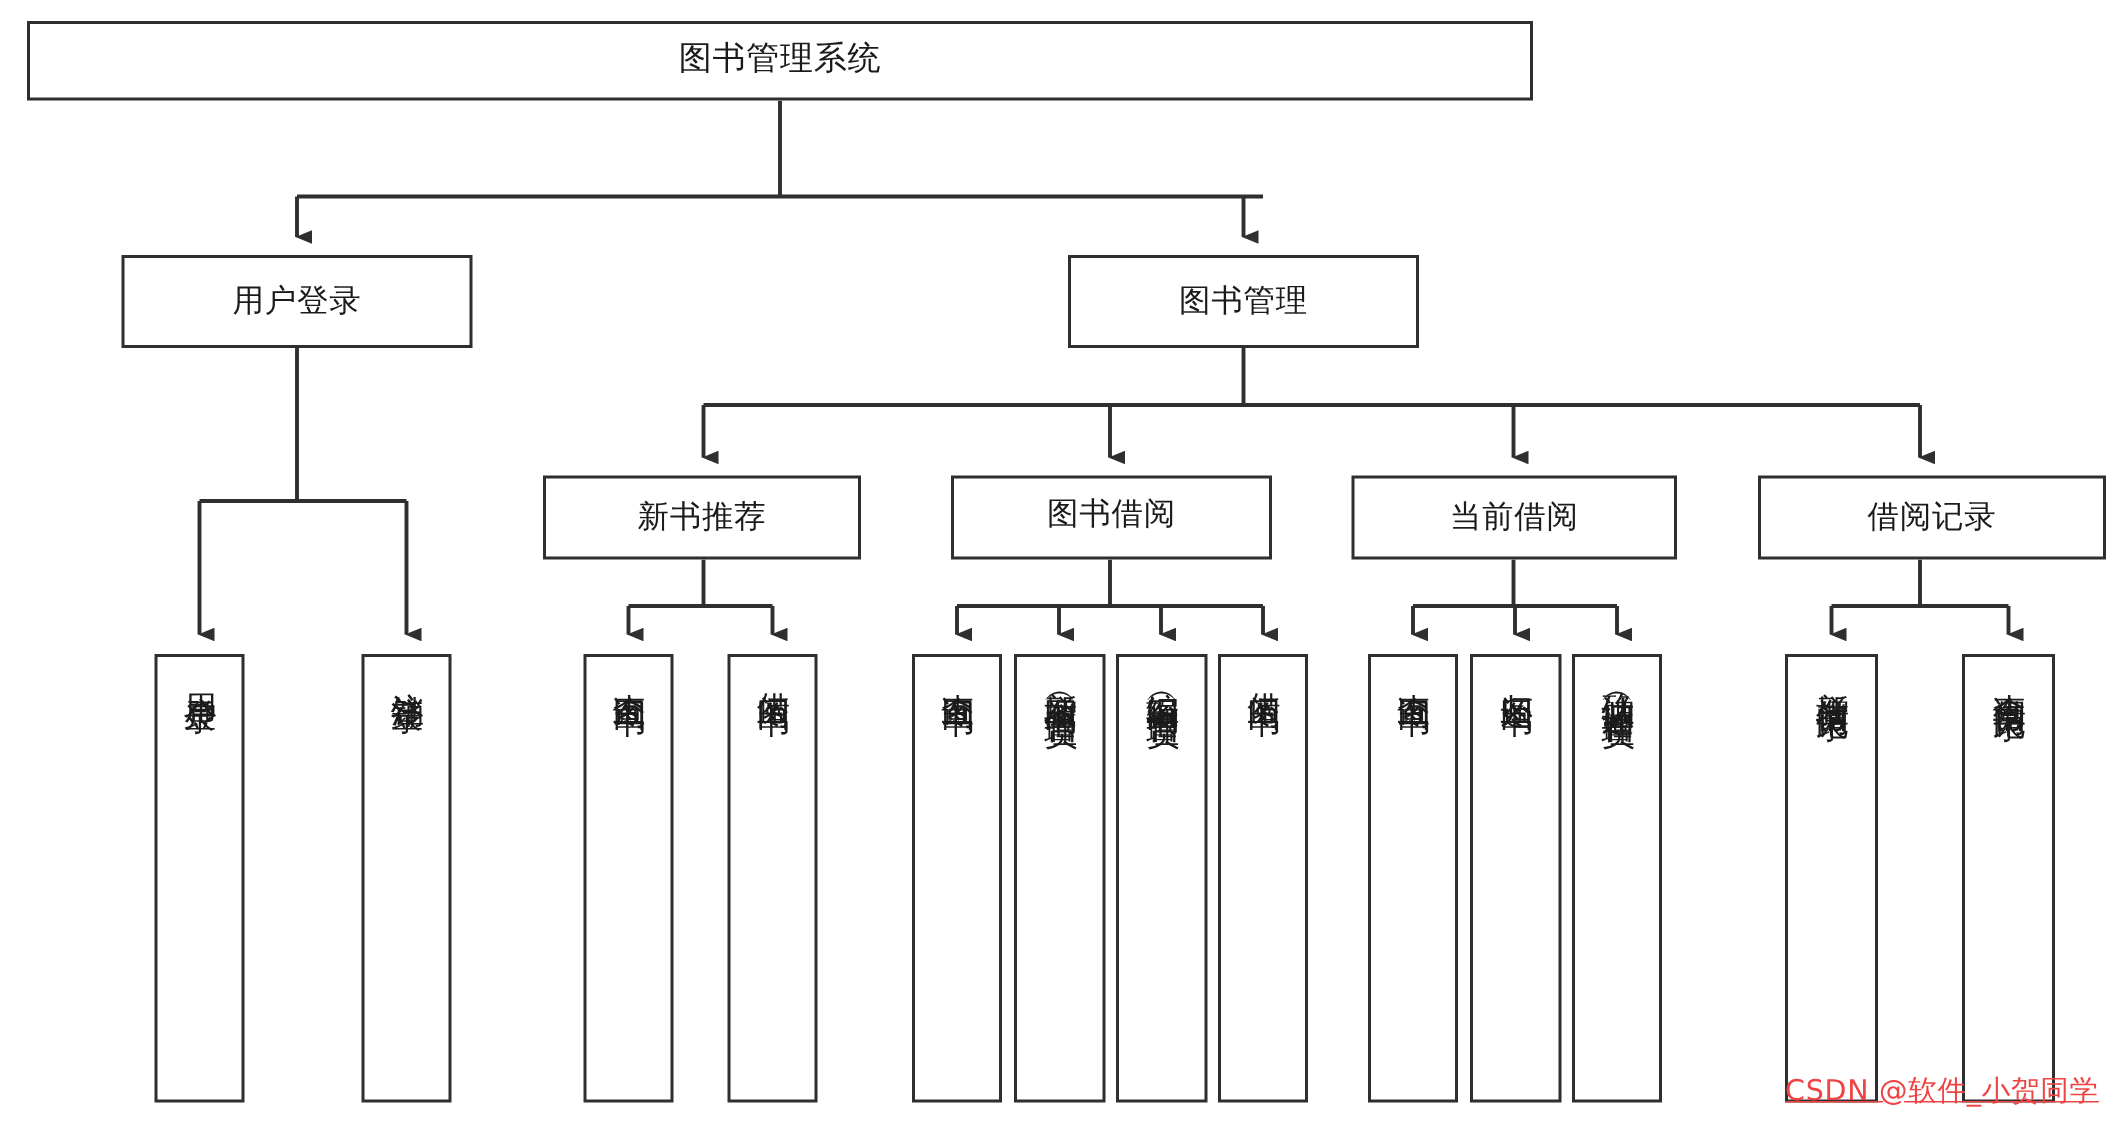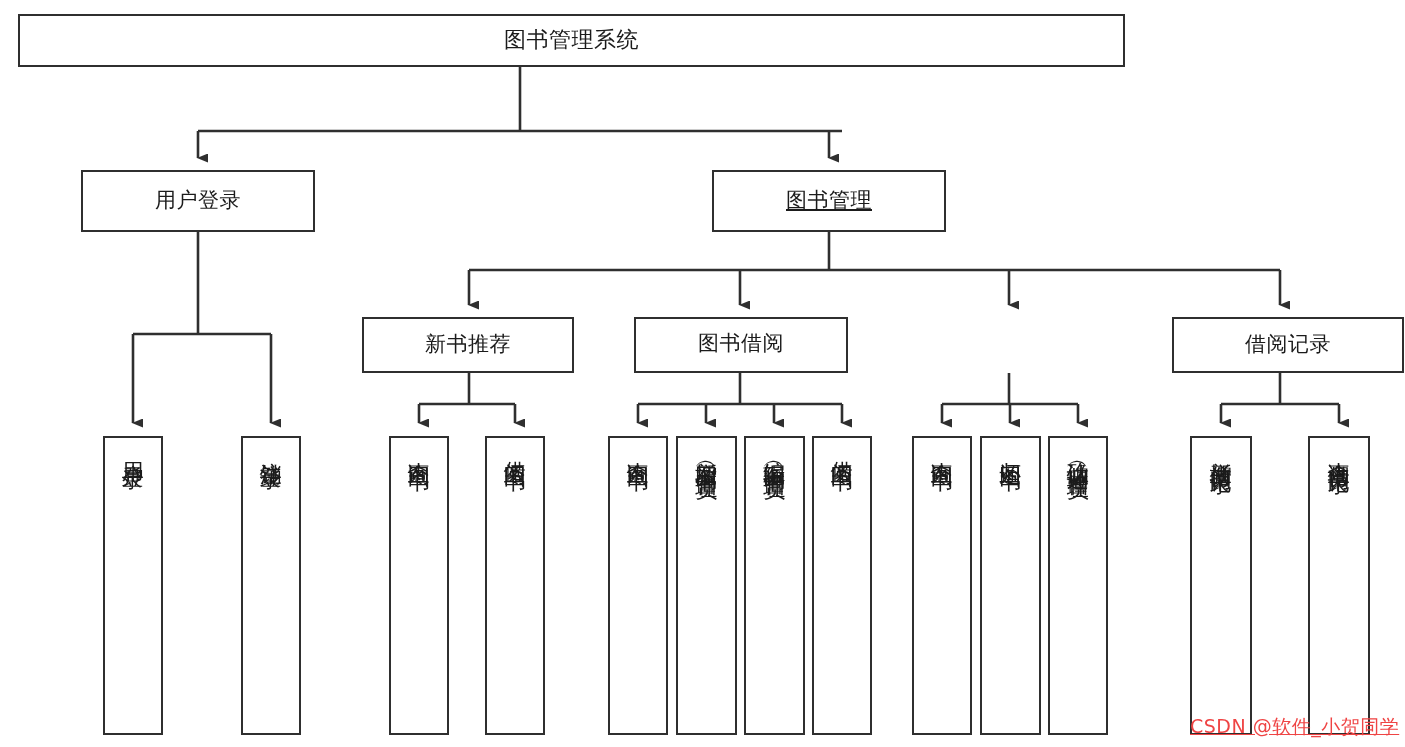--- a/index.html
+++ b/index.html
@@ -117,36 +117,39 @@
       <path d="M1010,404 L1010,423" marker-end="url(#arrow)"></path>
       <path d="M1078,404 L1078,423" marker-end="url(#arrow)"></path>
 
       <path d="M1280,373 L1280,404"></path>
       <path d="M1221,404 L1339,404"></path>
       <path d="M1221,404 L1221,423" marker-end="url(#arrow)"></path>
       <path d="M1339,404 L1339,423" marker-end="url(#arrow)"></path>
     </g>
   </svg>
 
-  <div class="node root h" style="left:18px;top:14px;width:1107px;height:53px;">
+  <div class="node root h" style="left:18px;top:14px;width:1004px;height:53px;">
     <span class="label">图书管理系统</span>
   </div>
 
   <div class="node h" style="left:81px;top:170px;width:234px;height:62px;">
     <span class="label">用户登录</span>
   </div>
-  <div class="node h" style="left:712px;top:170px;width:234px;height:62px;text-decoration:underline;">
+  <div class="node h" style="left:712px;top:170px;width:234px;height:62px;">
     <span class="label">图书管理</span>
   </div>
 
   <div class="node h" style="left:362px;top:317px;width:212px;height:56px;">
     <span class="label">新书推荐</span>
   </div>
   <div class="node h" style="left:634px;top:317px;width:214px;height:56px;font-family:Liberation Mono, monospace;">
     <span class="label">图书借阅</span>
+  </div>
+  <div class="node h" style="left:901px;top:317px;width:217px;height:56px;">
+    <span class="label">当前借阅</span>
   </div>
   <div class="node h" style="left:1172px;top:317px;width:232px;height:56px;">
     <span class="label">借阅记录</span>
   </div>
 
   <div class="node v" style="left:103px;top:436px;width:60px;height:299px;">
     <span class="label">用户登录</span>
   </div>
   <div class="node v" style="left:241px;top:436px;width:60px;height:299px;">
     <span class="label">注销登录</span>

